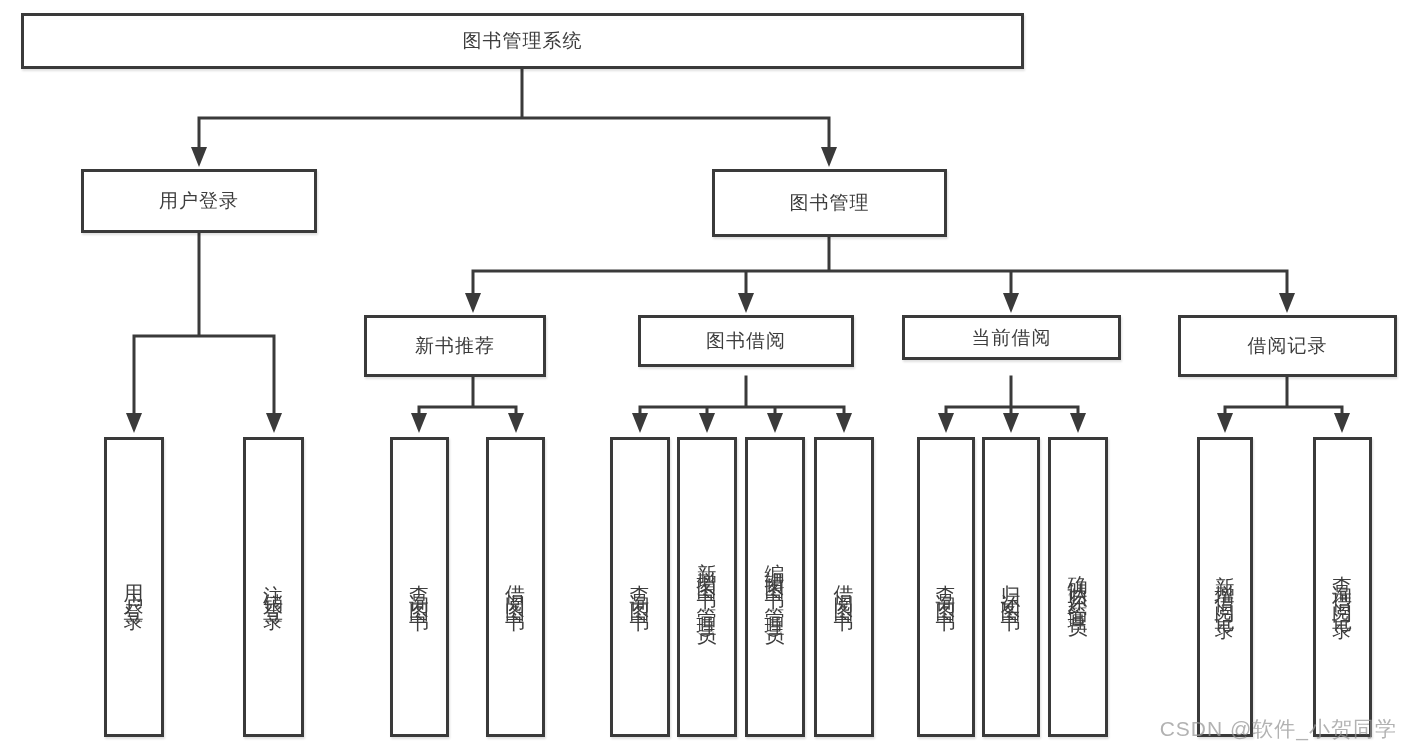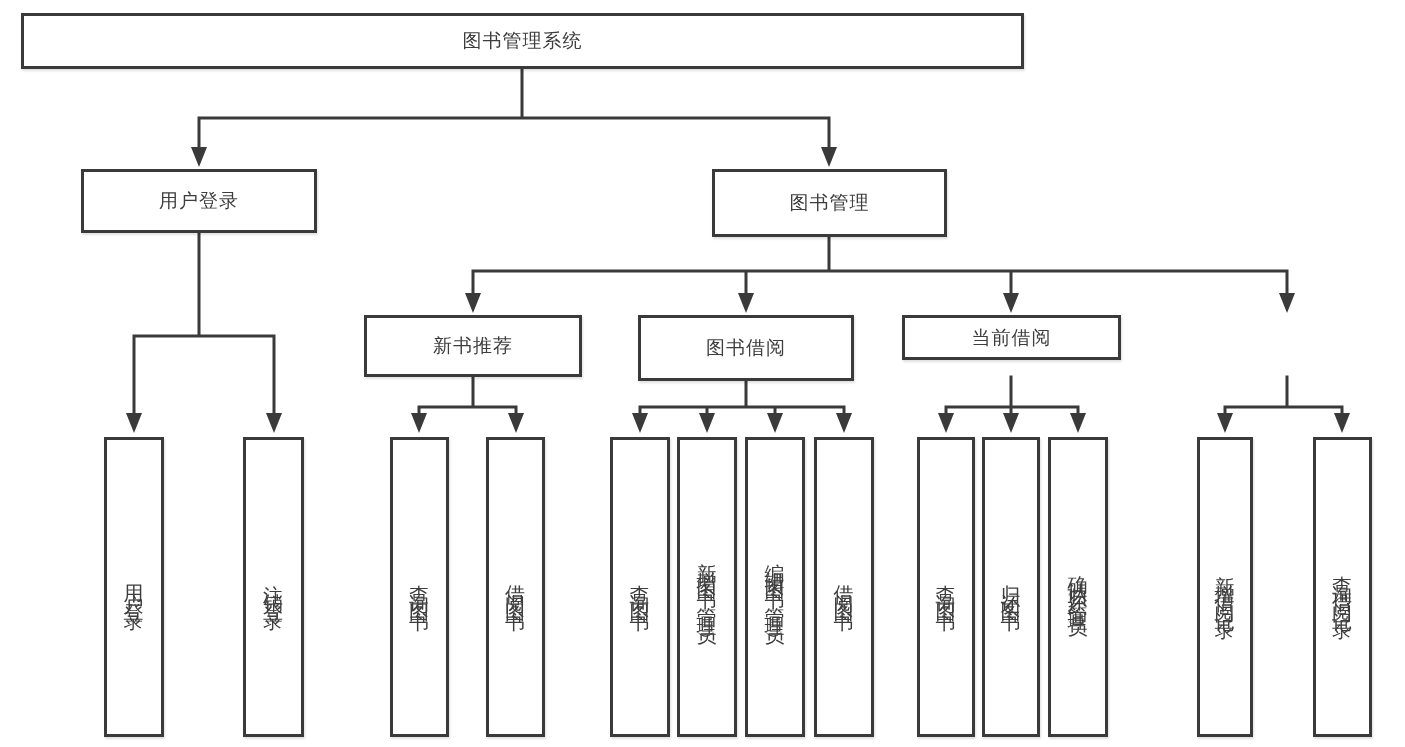--- a/index.html
+++ b/index.html
@@ -109,28 +109,31 @@
     <span>图书管理系统</span>
   </div>
 
   <div class="node h" style="left:81px;top:169px;width:236px;height:64px">
     <span>用户登录</span>
   </div>
   <div class="node h" style="left:712px;top:169px;width:235px;height:68px">
     <span>图书管理</span>
   </div>
 
-  <div class="node h" style="left:364px;top:315px;width:218px;height:62px">
+  <div class="node h" style="left:364px;top:315px;width:182px;height:62px">
     <span>新书推荐</span>
   </div>
-  <div class="node h" style="left:638px;top:315px;width:216px;height:66px">
+  <div class="node h" style="left:638px;top:315px;width:216px;height:52px">
     <span>图书借阅</span>
   </div>
   <div class="node h" style="left:902px;top:315px;width:219px;height:45px">
     <span>当前借阅</span>
+  </div>
+  <div class="node h" style="left:1178px;top:315px;width:219px;height:62px">
+    <span>借阅记录</span>
   </div>
 
   <div class="node" style="left:104px;top:437px;width:60px;height:300px">
     <span class="vtext">用户登录</span>
   </div>
   <div class="node" style="left:243px;top:437px;width:61px;height:300px">
     <span class="vtext">注销登录</span>
   </div>
 
   <div class="node" style="left:390px;top:437px;width:59px;height:300px">
@@ -163,14 +166,15 @@
     <span class="vtext" style="letter-spacing:6px">确认归还（管理员）</span>
   </div>
 
   <div class="node" style="left:1197px;top:437px;width:56px;height:300px">
     <span class="vtext">新增借阅记录</span>
   </div>
   <div class="node" style="left:1313px;top:437px;width:59px;height:300px">
     <span class="vtext">查询借阅记录</span>
   </div>
 
+  <div class="watermark">CSDN @软件_小贺同学</div>
 
 </div>
 
 </body></html>

